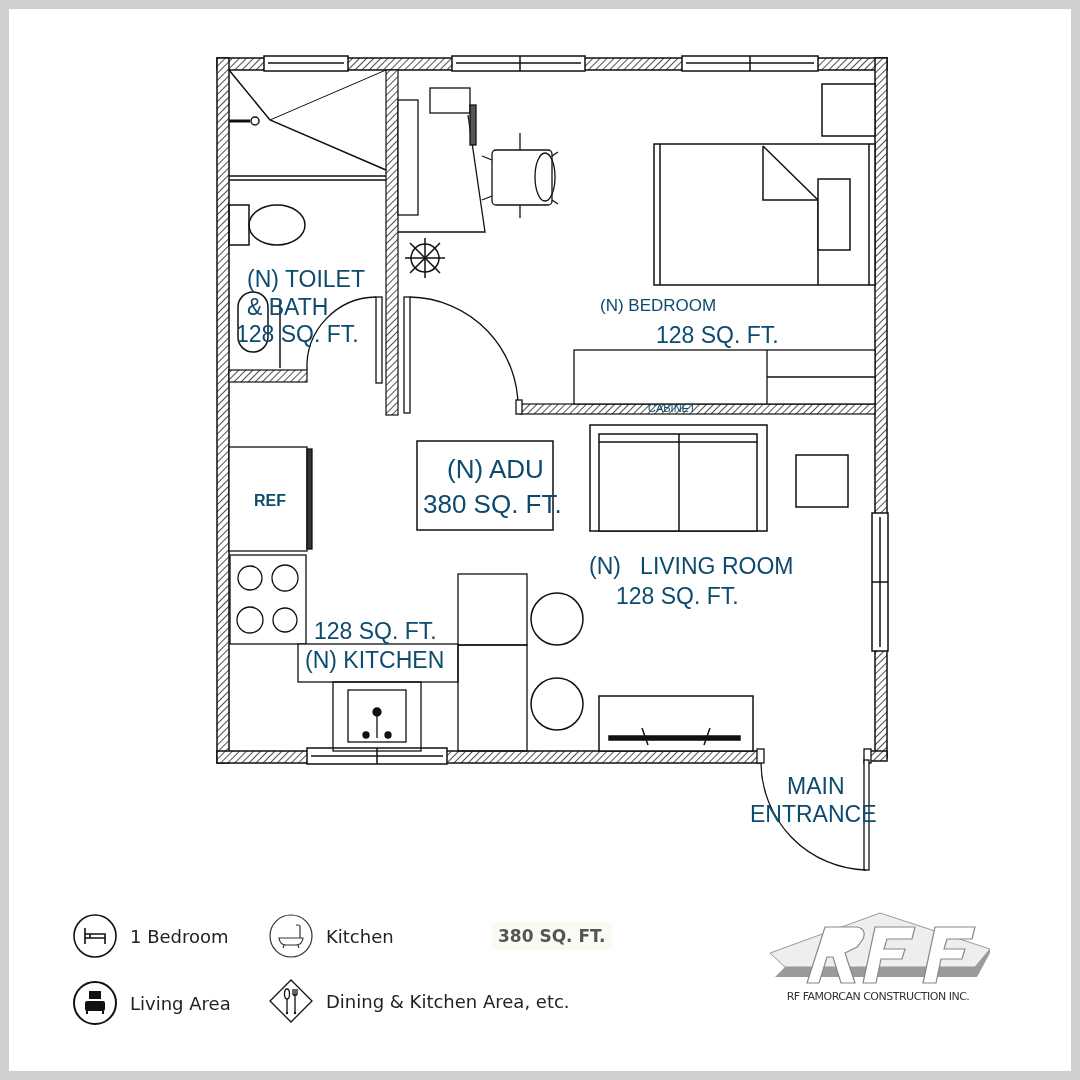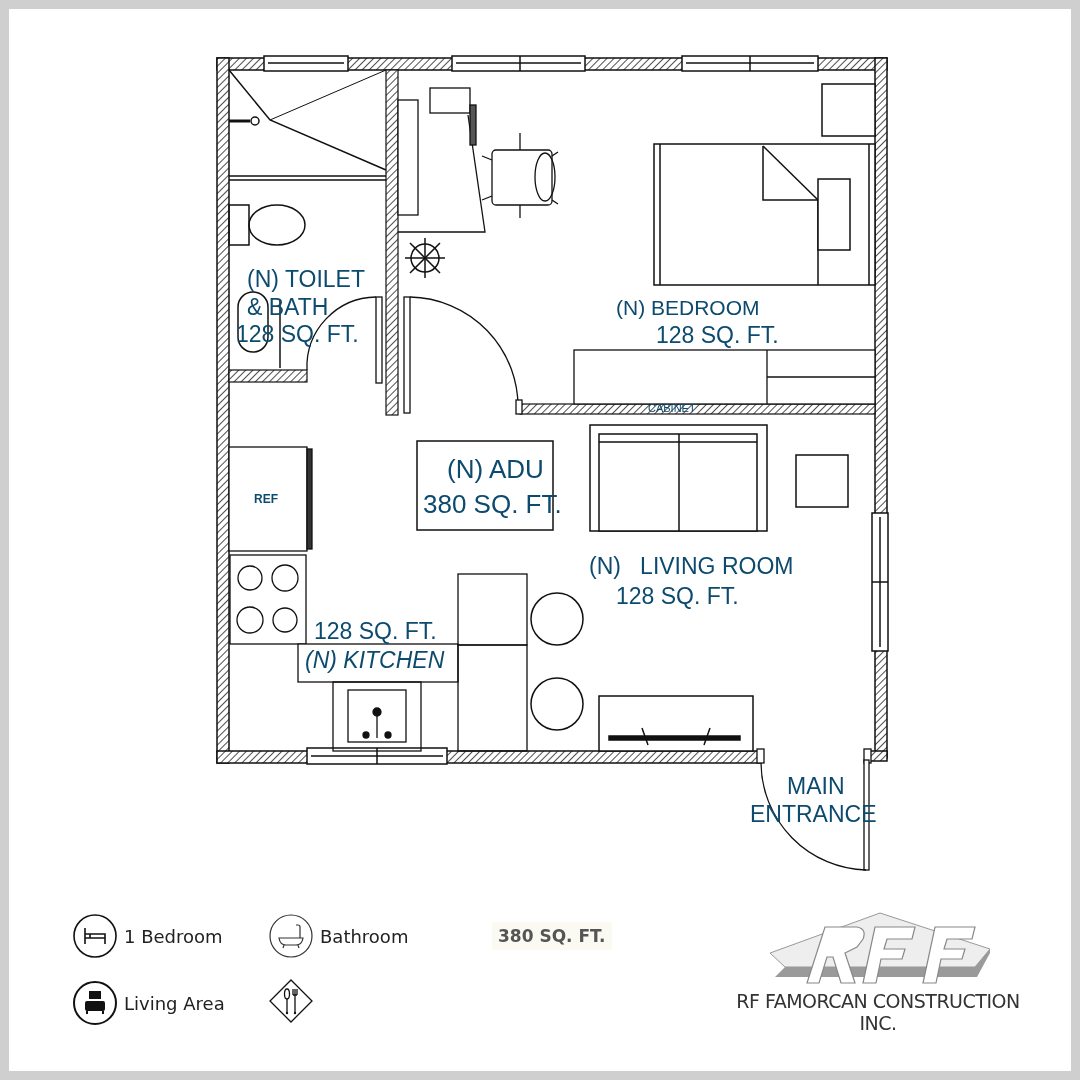--- a/index.html
+++ b/index.html
@@ -1,24 +1,24 @@
 <!DOCTYPE html>
 <html><head>
 <meta charset="utf-8">
 <style>
   html,body{margin:0;padding:0;}
   body{width:1080px;height:1080px;background:#cfcfcf;position:relative;overflow:hidden;font-family:"Liberation Sans",sans-serif;}
   .frame{position:absolute;left:9px;top:9px;width:1062px;height:1062px;background:#ffffff;}
   .plan{position:absolute;left:0;top:0;}
   .lbl{position:absolute;color:#0c4a6e;font-family:"Liberation Sans",sans-serif;white-space:nowrap;line-height:1;}
-  .legend-item{position:absolute;display:flex;align-items:center;gap:6px;font-family:"DejaVu Sans",sans-serif;font-size:18px;color:#222;}
+  .legend-item{position:absolute;display:flex;align-items:center;gap:12px;font-family:"DejaVu Sans",sans-serif;font-size:18px;color:#222;}
   .legend-icon{width:46px;height:46px;display:flex;align-items:center;justify-content:center;}
   .area-badge{position:absolute;left:492px;top:922px;padding:4px 6px;background:#fbfaf2;color:#555;font-family:"DejaVu Sans",sans-serif;font-weight:bold;font-size:17px;}
   .logo{position:absolute;left:745px;top:905px;width:270px;height:110px;}
-  .logo-text{position:absolute;left:733px;top:990px;width:290px;text-align:center;font-family:"DejaVu Sans",sans-serif;font-size:19px;color:#333;letter-spacing:-0.5px;}
+  .logo-text{position:absolute;left:733px;top:990px;width:290px;text-align:center;font-family:"DejaVu Sans",sans-serif;font-size:11px;color:#333;letter-spacing:-0.5px;}
 </style>
 </head>
 <body>
 
 <div class="frame"></div>
 
 <svg class="plan" width="1080" height="1080" viewBox="0 0 1080 1080">
   <defs>
     <pattern id="hatch" width="5" height="5" patternUnits="userSpaceOnUse" patternTransform="rotate(45)">
       <rect width="5" height="5" fill="#fff"></rect>
@@ -168,57 +168,57 @@
     <rect x="864" y="749" width="7" height="14" fill="#fff"></rect>
     <rect x="864" y="760" width="5" height="110" fill="#fff"></rect>
     <path d="M761,763 A 108 108 0 0 0 866 870"></path>
   </g>
 </svg>
 
 <div class="lbl" style="left:247px;top:268px;font-size:23px;">(N) TOILET</div>
 <div class="lbl" style="left:247px;top:296px;font-size:23px;">&amp; BATH</div>
 <div class="lbl" style="left:236px;top:323px;font-size:23px;">128 SQ. FT.</div>
 
-<div class="lbl" style="left:616px;top:297px;font-size:21px;">(N) BEDROOM</div>
+<div class="lbl" style="left:600px;top:297px;font-size:17px;">(N) BEDROOM</div>
 <div class="lbl" style="left:656px;top:324px;font-size:23px;">128 SQ. FT.</div>
 
 <div class="lbl" style="left:430px;top:366px;font-size:11px;width:0;"></div>
 <div class="lbl" style="left:648px;top:371px;font-size:11px;margin-top:32px;">CABINET</div>
 
 <div class="lbl" style="left:447px;top:456px;font-size:26px;text-align:center;">(N) ADU</div>
 <div class="lbl" style="left:423px;top:491px;font-size:26px;">380 SQ. FT.</div>
 
 <div class="lbl" style="left:577px;top:555px;font-size:23px;white-space:pre;margin-left:12px;">(N)   LIVING ROOM</div>
 <div class="lbl" style="left:616px;top:585px;font-size:23px;">128 SQ. FT.</div>
 
 <div class="lbl" style="left:314px;top:620px;font-size:23px;">128 SQ. FT.</div>
-<div class="lbl" style="left:305px;top:649px;font-size:23px;font-style:italic;">(N) KITCHEN</div>
-
-<div class="lbl" style="left:254px;top:493px;font-size:12px;font-weight:bold;">REF</div>
+<div class="lbl" style="left:305px;top:649px;font-size:23px;">(N) KITCHEN</div>
+
+<div class="lbl" style="left:254px;top:493px;font-size:16px;font-weight:bold;">REF</div>
 
 <div class="lbl" style="left:787px;top:775px;font-size:23px;">MAIN</div>
 <div class="lbl" style="left:750px;top:803px;font-size:23px;">ENTRANCE</div>
 
 <div class="legend-item" style="left:72px;top:913px;">
   <span class="legend-icon">
     <svg width="46" height="46" viewBox="0 0 46 46">
         <circle cx="23" cy="23" r="21" fill="none" stroke="#111" stroke-width="1.6"></circle>
         <path d="M13,15 V31 M13,25 H33 V31 M13,21 H18 V25 M18,21 H33 V25" fill="none" stroke="#111" stroke-width="1.6"></path>
       </svg>
   </span>
   <span>1 Bedroom</span>
 </div>
 <div class="legend-item" style="left:268px;top:913px;">
   <span class="legend-icon">
     <svg width="46" height="46" viewBox="0 0 46 46">
         <circle cx="23" cy="23" r="21" fill="none" stroke="#333" stroke-width="1.2"></circle>
         <path d="M11,25 H35 Q34,32 28,32 H18 Q12,32 11,25 Z M16,32 L15,35 M30,32 L31,35 M32,25 V14 Q32,12 30,12 H28" fill="none" stroke="#333" stroke-width="1.2"></path>
       </svg>
   </span>
-  <span>Bathroom</span>
+  <span>Kitchen</span>
 </div>
 <div class="legend-item" style="left:72px;top:980px;">
   <span class="legend-icon">
     <svg width="46" height="46" viewBox="0 0 46 46">
         <circle cx="23" cy="23" r="21" fill="none" stroke="#111" stroke-width="2"></circle>
         <rect x="17" y="11" width="12" height="8" fill="#111"></rect>
         <rect x="13" y="21" width="20" height="10" rx="2" fill="#111"></rect>
         <line x1="15" y1="31" x2="15" y2="34" stroke="#111" stroke-width="2"></line>
         <line x1="31" y1="31" x2="31" y2="34" stroke="#111" stroke-width="2"></line>
       </svg>
@@ -229,20 +229,21 @@
   <span class="legend-icon">
     <svg width="46" height="46" viewBox="0 0 46 46">
         <path d="M23,2 L44,23 L23,44 L2,23 Z" fill="none" stroke="#111" stroke-width="1.3"></path>
         <ellipse cx="19" cy="16" rx="2.5" ry="5" fill="none" stroke="#111" stroke-width="1.3"></ellipse>
         <line x1="19" y1="21" x2="19" y2="34" stroke="#111" stroke-width="1.3"></line>
         <circle cx="19" cy="35" r="1.2" fill="#111"></circle>
         <path d="M25,11 V17 M27,11 V17 M29,11 V17 M25,17 H29 M27,17 V34" fill="none" stroke="#111" stroke-width="1.3"></path>
         <circle cx="27" cy="35" r="1.2" fill="#111"></circle>
       </svg>
   </span>
+  <span>Dining &amp; Kitchen Area, etc.</span>
 </div>
 
 <div class="area-badge">380 SQ. FT.</div>
 
 <svg class="logo" viewBox="0 0 270 110">
   <polygon points="25,48 135,8 245,44 230,62 40,62" fill="#eeeeee" stroke="#999" stroke-width="1"></polygon>
   <polygon points="40,62 230,62 245,44 245,48 232,72 30,72" fill="#9a9a9a"></polygon>
   <g fill="#ffffff" stroke="#888" stroke-width="1.2">
     <path d="M62,78 L80,22 L112,22 Q122,24 118,34 L112,42 L100,48 L110,78 L96,78 L88,52 L82,52 L74,78 Z"></path>
     <path d="M118,78 L130,22 L170,22 L167,34 L142,34 L139,44 L160,44 L157,54 L136,54 L131,78 Z"></path>

